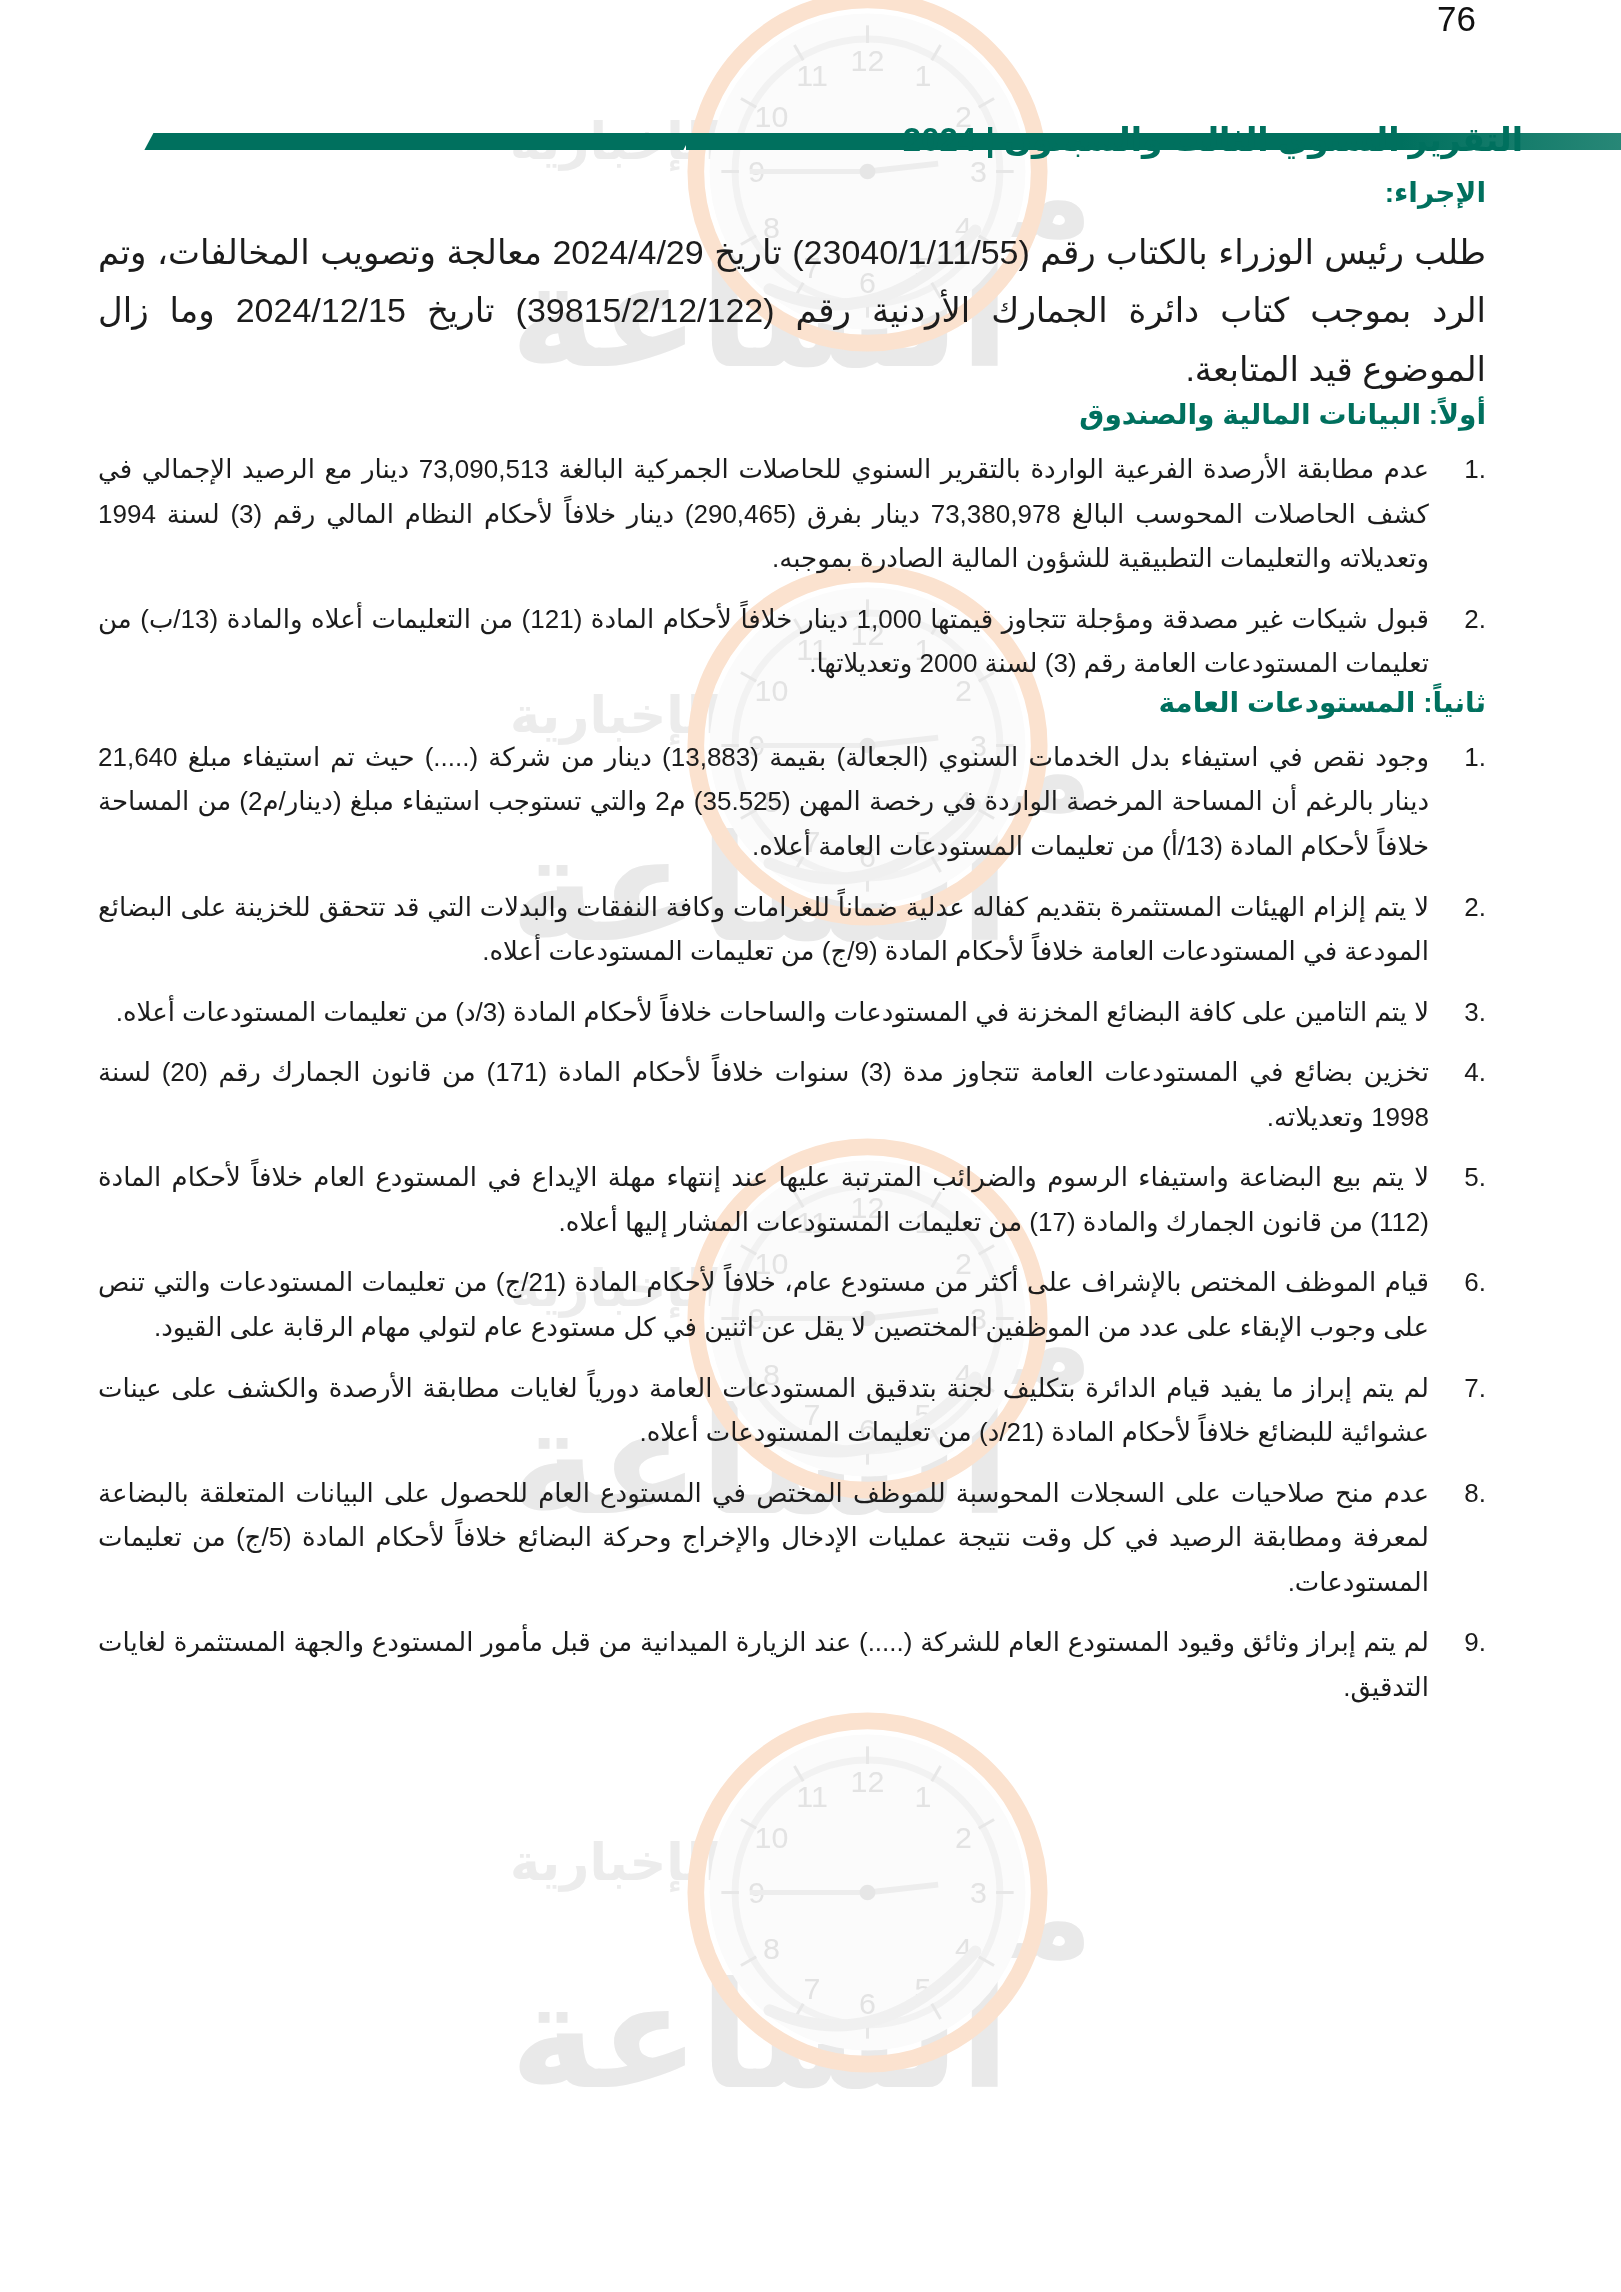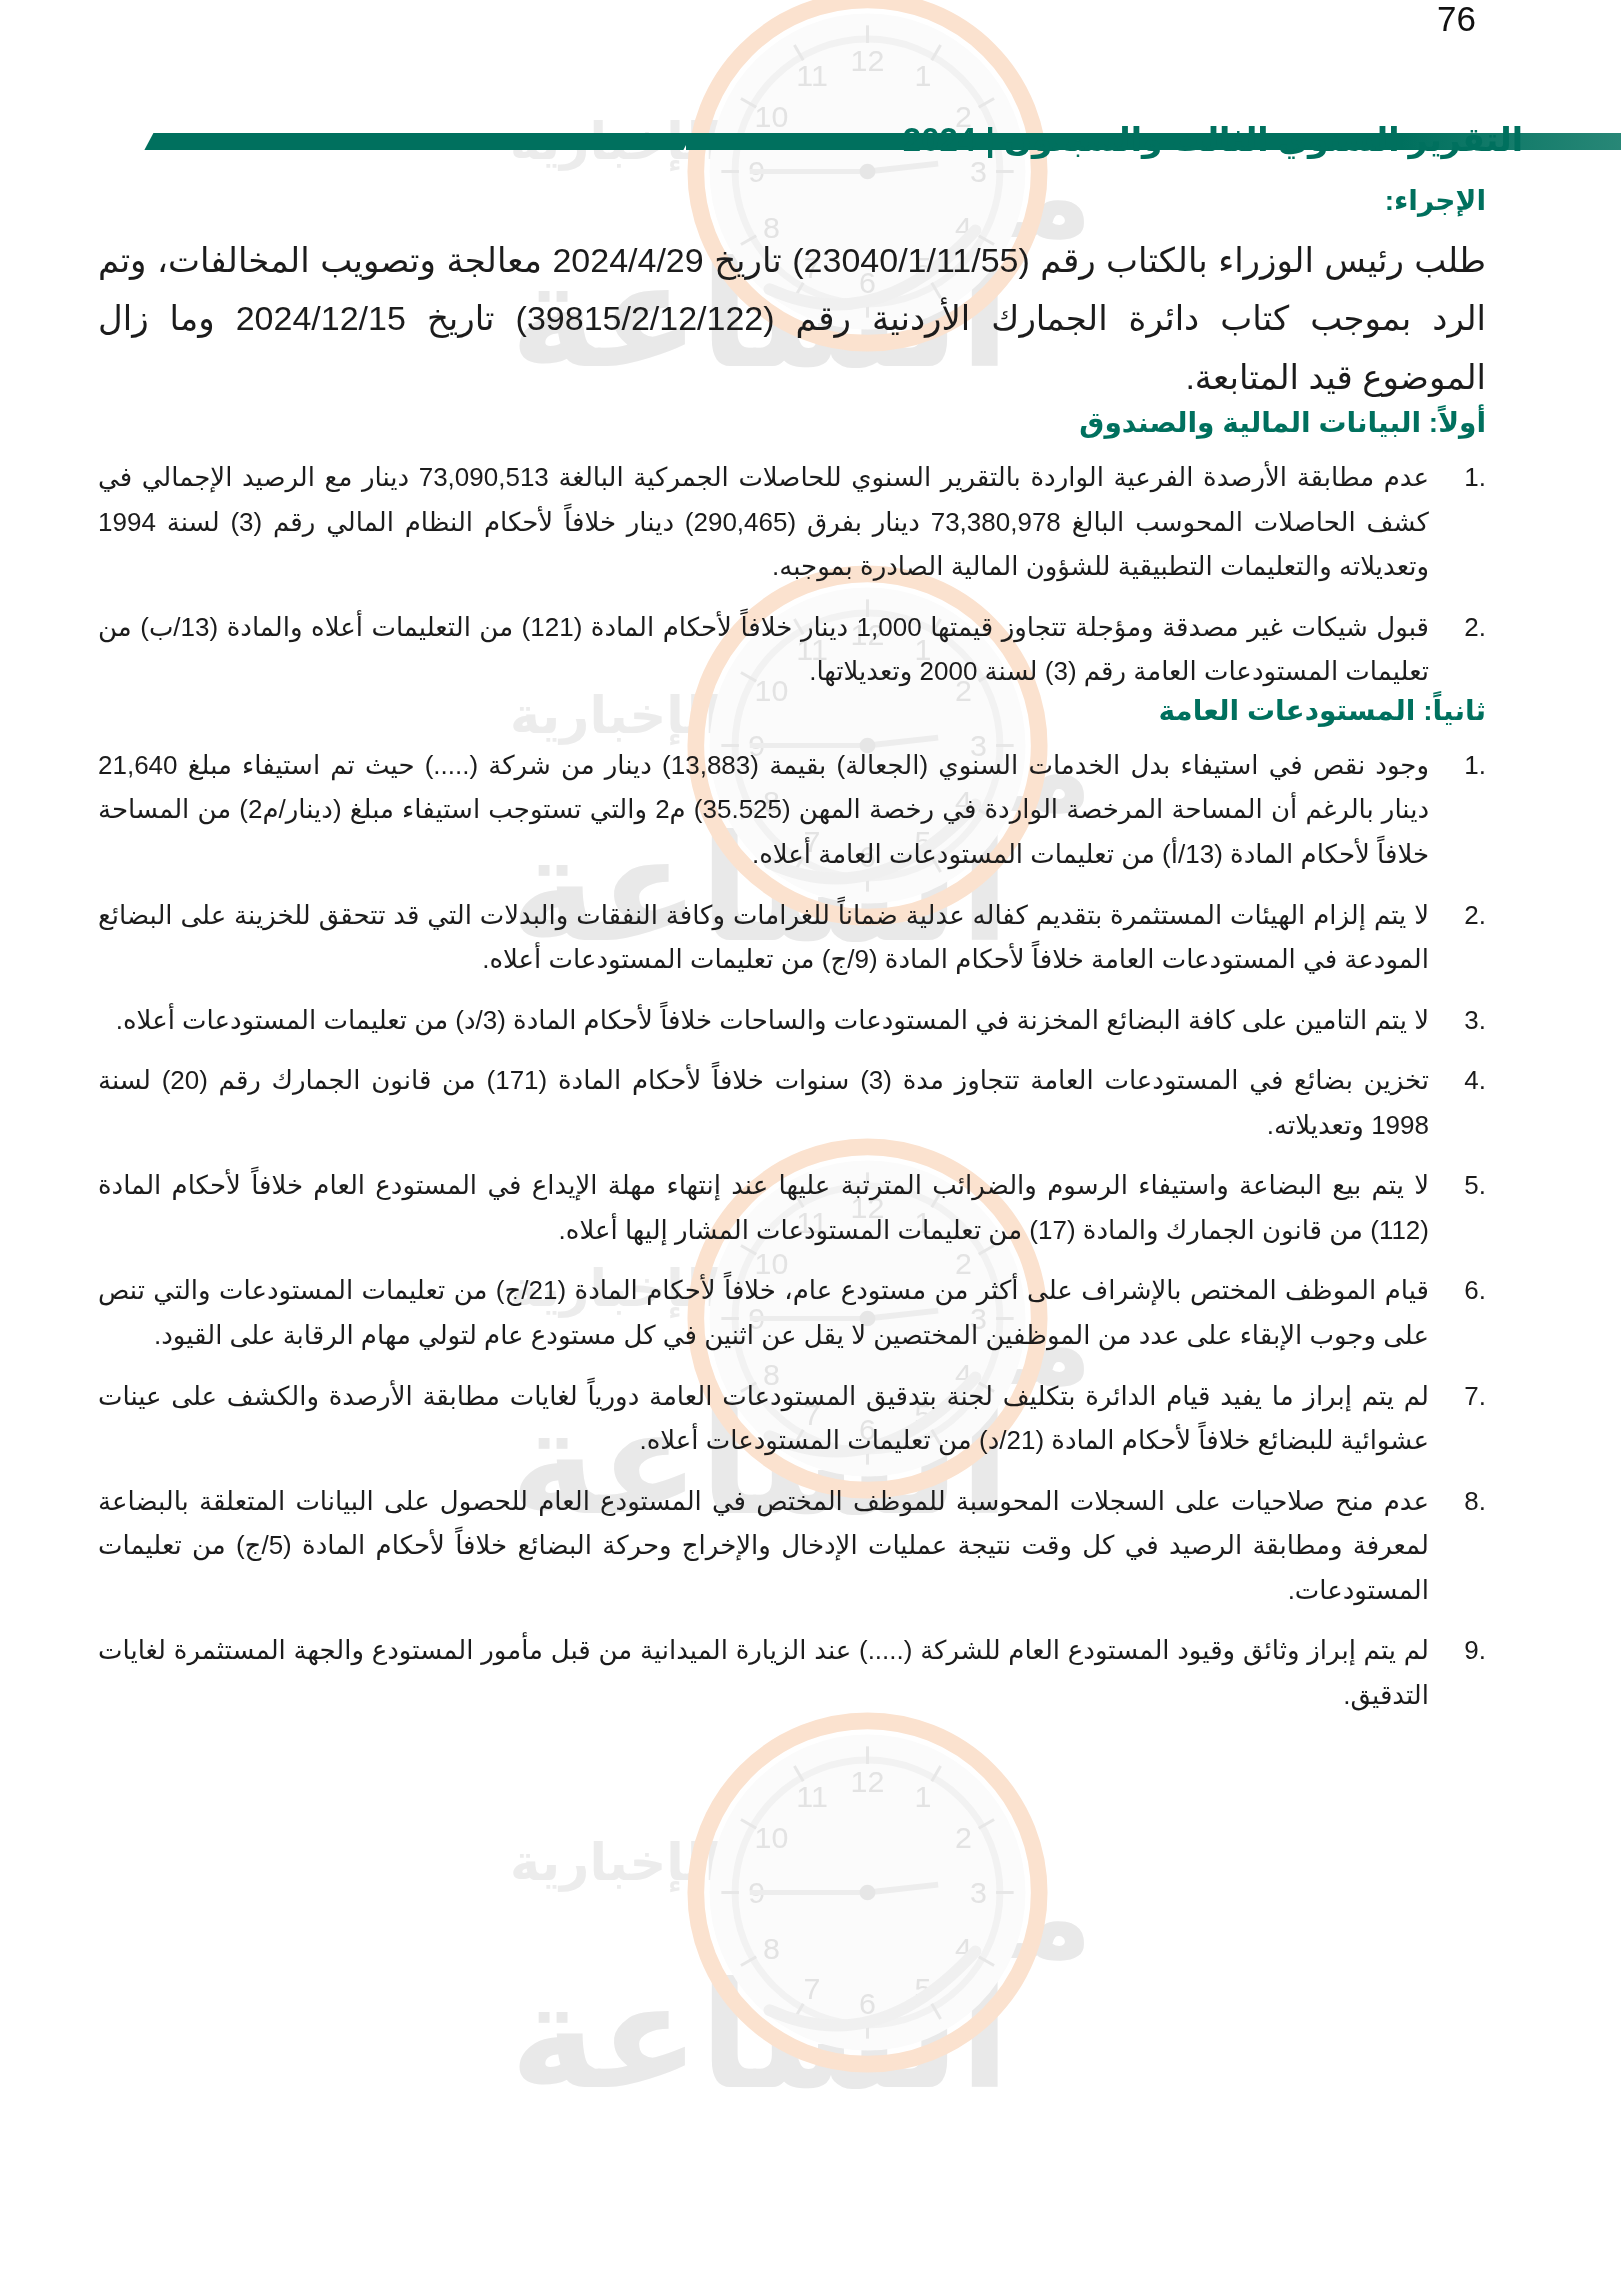--- a/index.html
+++ b/index.html
@@ -110,21 +110,21 @@
     font-weight: bold;
     color: #00705e;
     direction: rtl;
     white-space: nowrap;
     letter-spacing: 0px;
   }
 
   
   #body-block {
     position: absolute;
-    top: 184px;
+    top: 176px;
     right: 0;
     left: 0;
     padding: 0 135px 0 98px;
     direction: rtl;
     text-align: right;
   }
 
   h2.section-heading {
     font-size: 28px;
     font-weight: bold;

